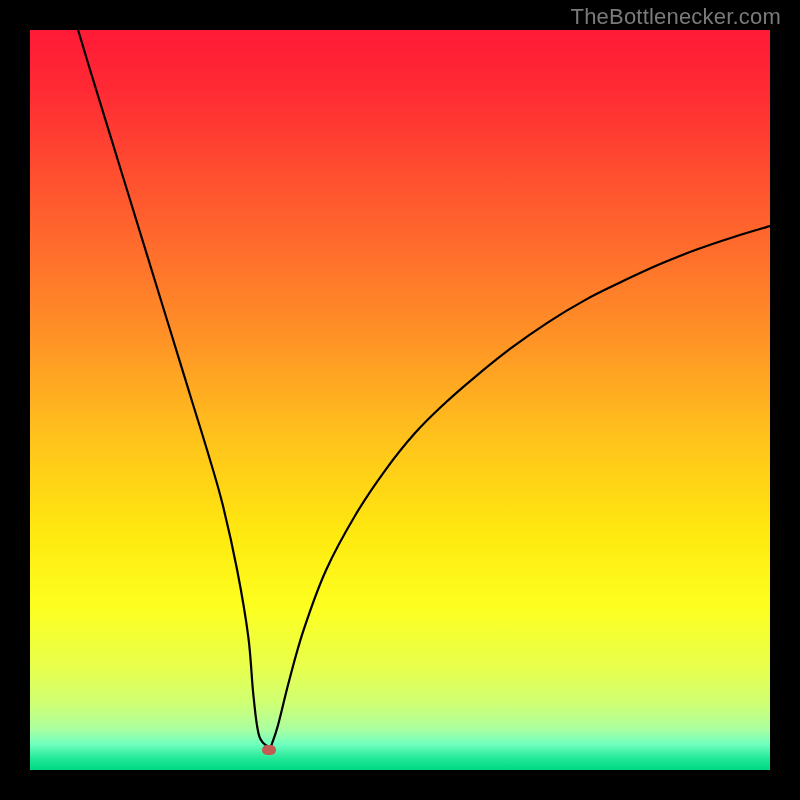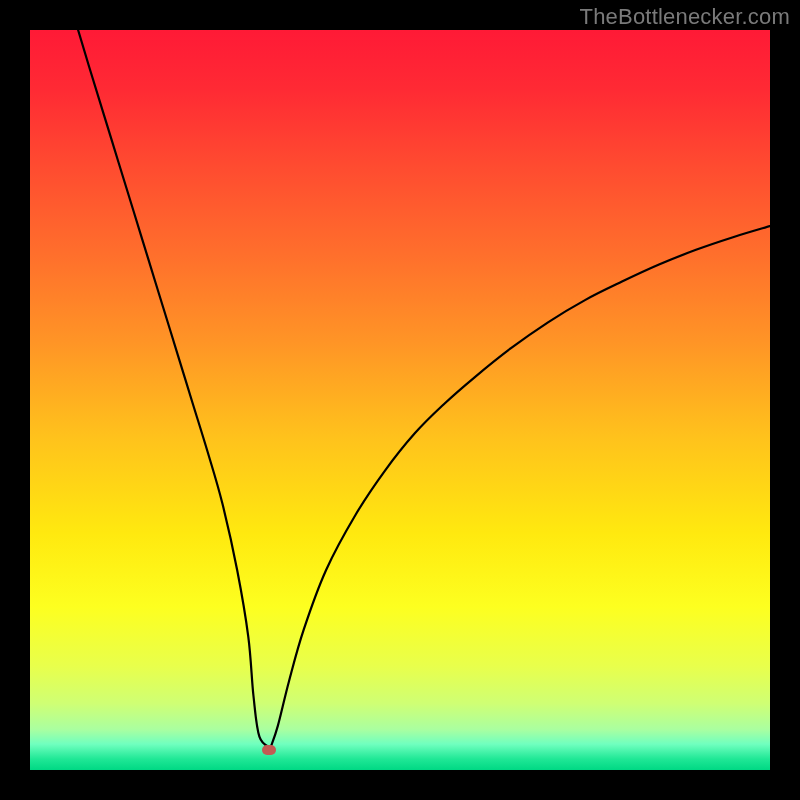--- a/index.html
+++ b/index.html
@@ -29,21 +29,21 @@
     position: absolute;
     inset: 0;
   }
   .curve {
     position: absolute;
     inset: 0;
   }
   .watermark {
     position: absolute;
     top: 4px;
-    right: 10px;
+    right: 19px;
     color: #7a7a7a;
     font-size: 22px;
     font-weight: 500;
     letter-spacing: 0.2px;
     font-family: Arial, Helvetica, sans-serif;
   }
   .marker {
     position: absolute;
     width: 14px;
     height: 10px;

